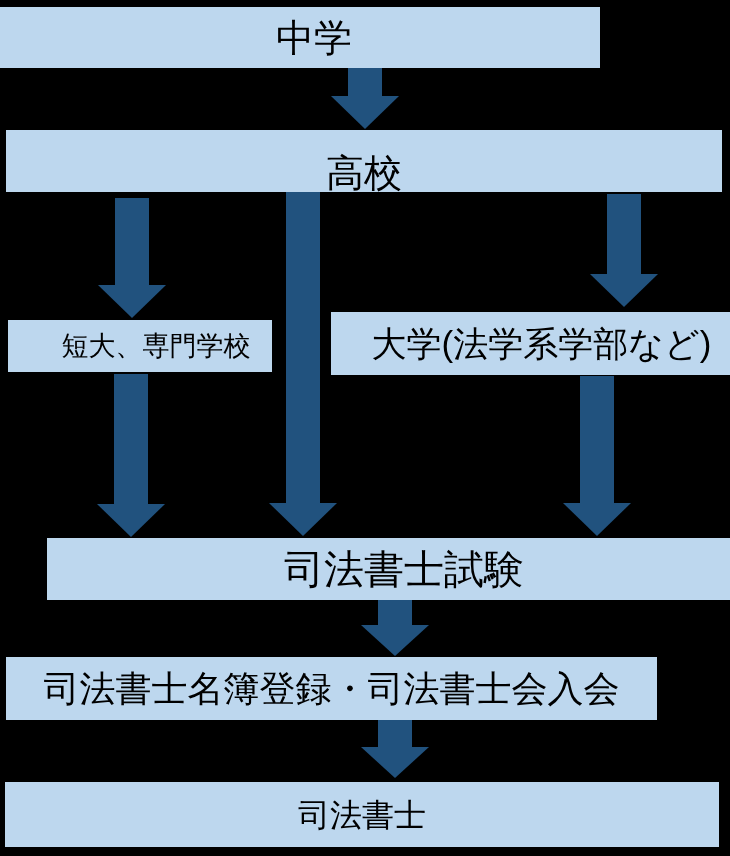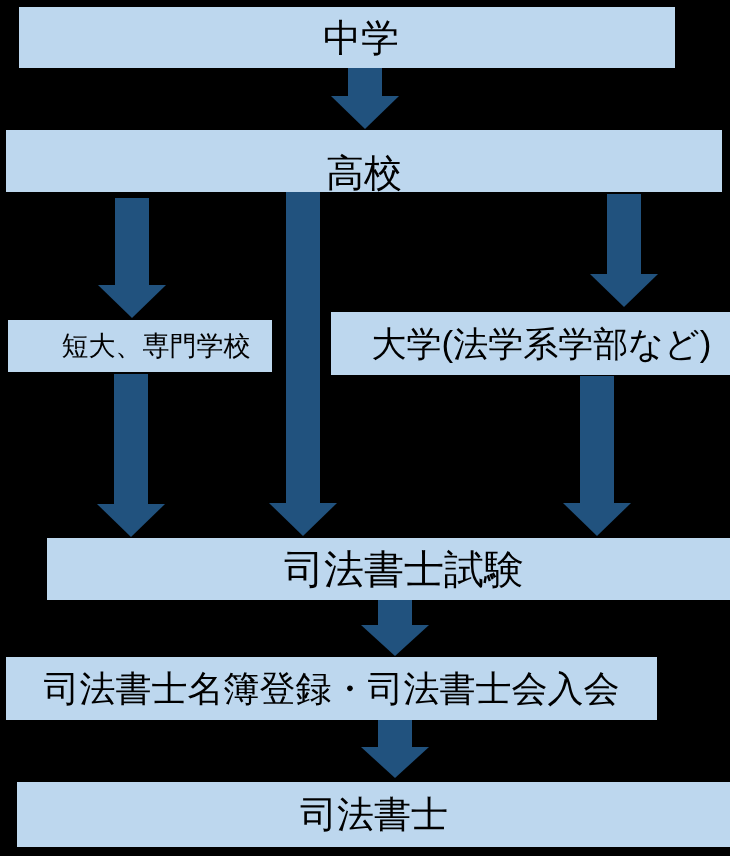--- a/index.html
+++ b/index.html
@@ -24,27 +24,27 @@
     position:absolute;
     background:var(--box-fill);
     color:var(--text);
     display:flex;
     align-items:center;
     justify-content:center;
     text-align:center;
     line-height:1;
     white-space:nowrap;
   }
-  .b-chugaku{left:19px;top:7px;width:656px;height:61px;font-size:38px;padding-left:28px;}
+  .b-chugaku{left:0;top:7px;width:600px;height:61px;font-size:38px;padding-left:28px;}
   .b-koko{left:6px;top:130px;width:716px;height:62px;font-size:38px;align-items:flex-end;}
   .b-tandai{left:8px;top:320px;width:264px;height:52px;font-size:27px;padding-left:32px;}
   .b-daigaku{left:331px;top:312px;width:421px;height:63px;font-size:35px;}
   .b-shiken{left:5px;top:538px;width:714px;height:62px;font-size:40px;margin-left:42px;}
   .b-meibo{left:6px;top:657px;width:651px;height:63px;font-size:36px;}
-  .b-final{left:5px;top:782px;width:714px;height:65px;font-size:37px;margin-left:12px;}
+  .b-final{left:5px;top:782px;width:714px;height:65px;font-size:32px;}
 
   .arrow{
     position:absolute;
     width:68px;
     display:flex;
     flex-direction:column;
     align-items:center;
   }
   .arrow .shaft{
     width:34px;

